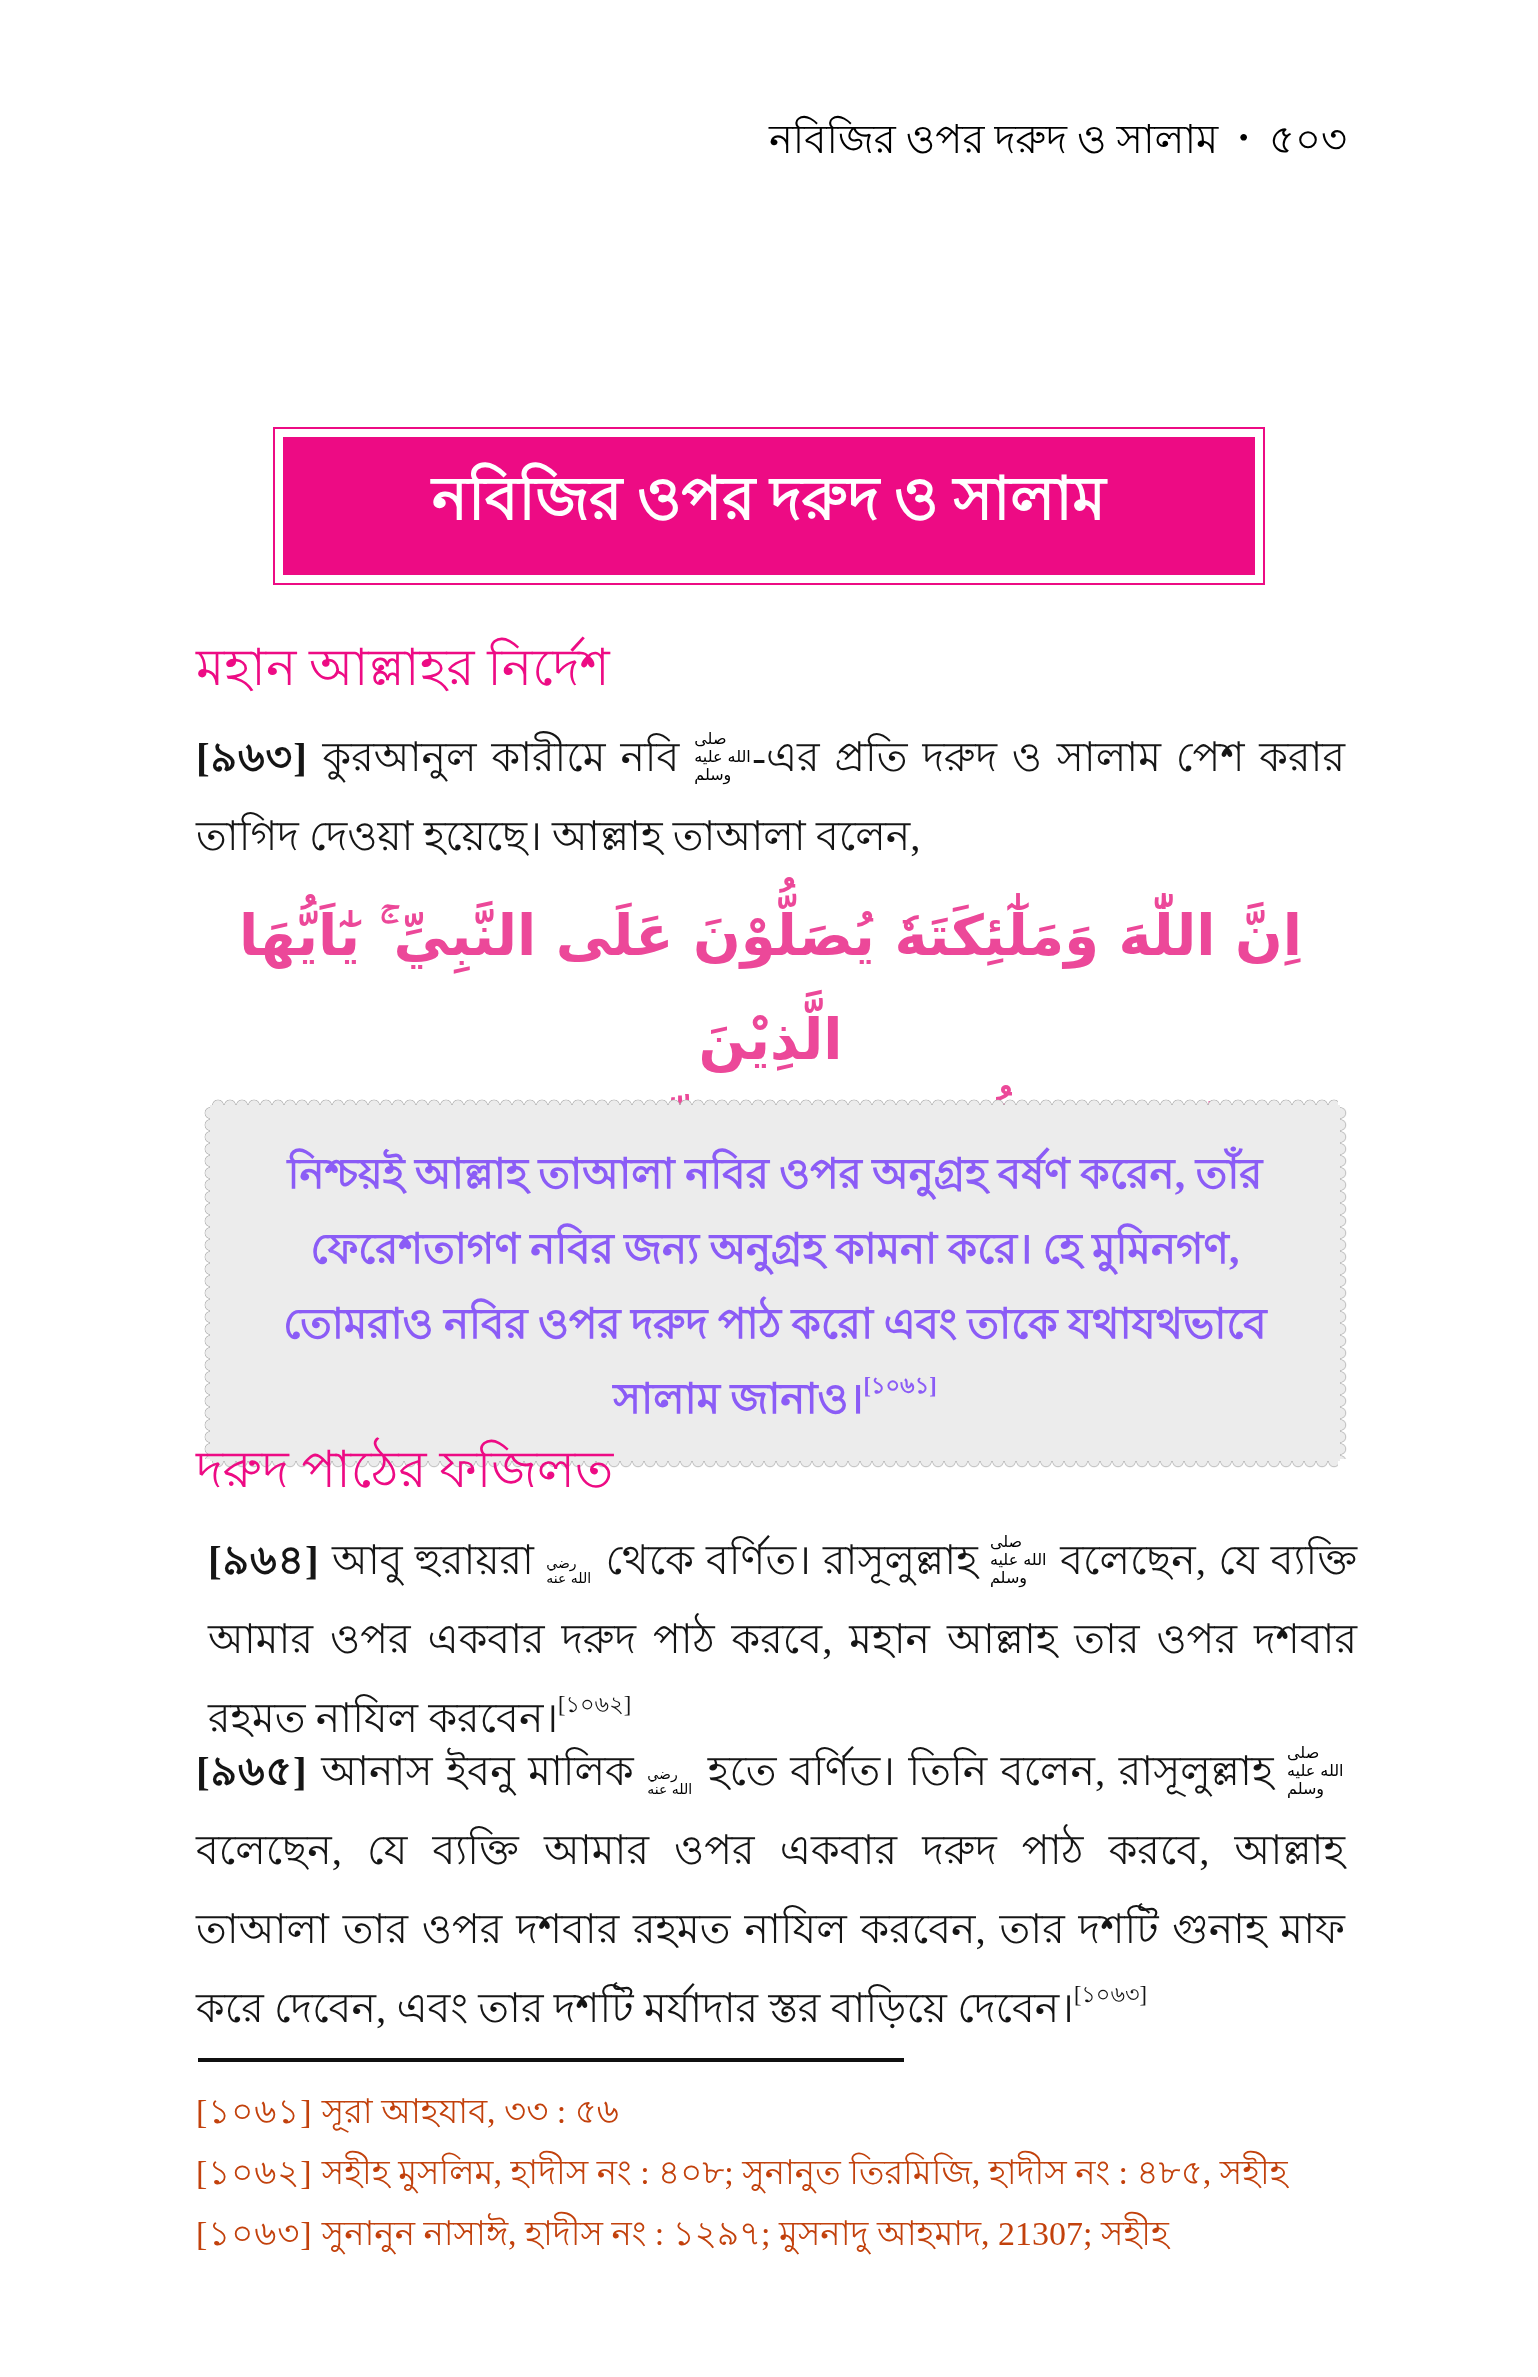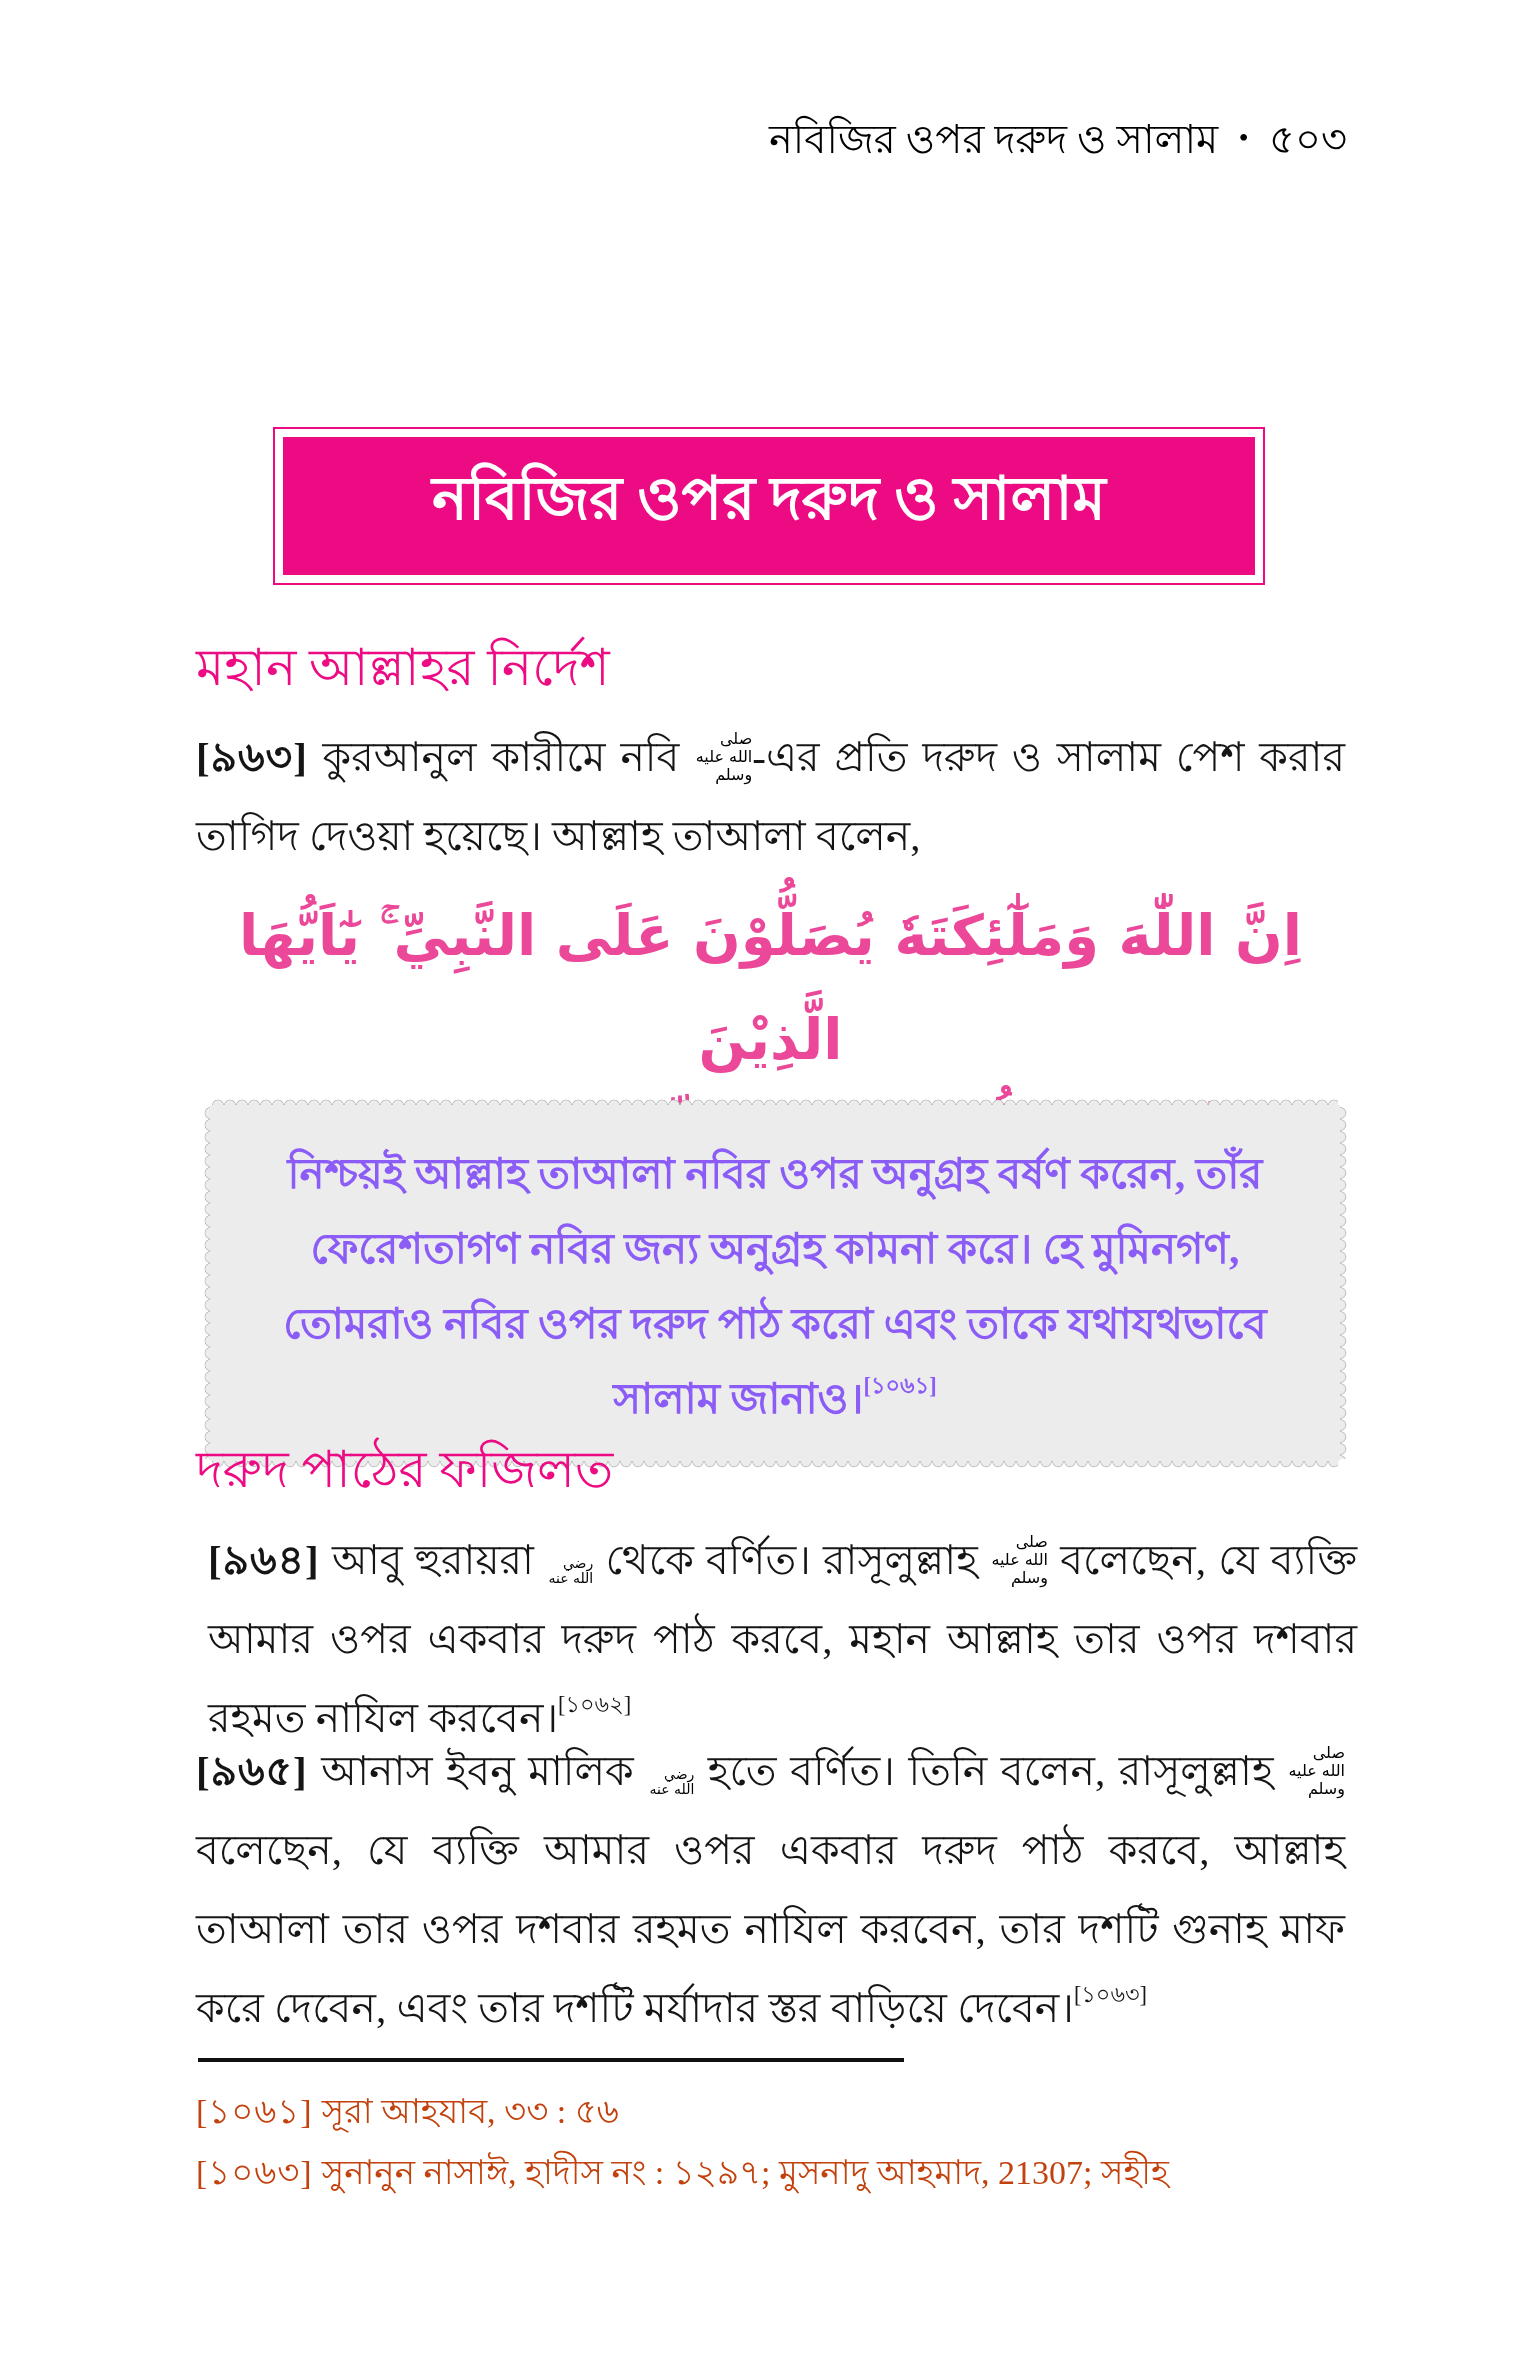--- a/index.html
+++ b/index.html
@@ -57,21 +57,21 @@
   .p964{top:1521px;margin-left:12px;}
   .p965{top:1732px;}
   sup.fnref{
     font-size:22.4px;line-height:0;vertical-align:20.5px;letter-spacing:0;
   }
 
   
   .saw,.ra{
     display:inline-block;direction:rtl;
     font-family:"DejaVu Sans",sans-serif;
-    text-align:right;vertical-align:-9.3px;
+    text-align:left;vertical-align:-9.3px;
     color:#000;font-weight:normal;
   }
   .saw{width:58px;font-size:16px;line-height:1.12;}
   .ra{width:47px;font-size:14px;line-height:1.12;}
 
   
   .verse{
     position:absolute;top:884px;left:196px;width:1149px;
     direction:rtl;text-align:center;
     font-family:"DejaVu Sans",sans-serif;
@@ -145,15 +145,16 @@
 
 <div class="sec-h h2">দরুদ পাঠের ফজিলত</div>
 
 <p class="body-para p964"><span class="pref">[৯৬৪]</span> <span>আবু হুরায়রা</span> <span class="ra">رضي الله عنه</span> <span>থেকে বর্ণিত। রাসূলুল্লাহ</span> <span class="saw">صلى الله عليه وسلم</span> <span>বলেছেন, যে ব্যক্তি আমার ওপর একবার দরুদ পাঠ করবে, মহান আল্লাহ তার ওপর দশবার রহমত নাযিল করবেন।</span><sup class="fnref">[১০৬২]</sup></p>
 
 <p class="body-para p965"><span class="pref">[৯৬৫]</span> <span>আনাস ইবনু মালিক</span> <span class="ra">رضي الله عنه</span> <span>হতে বর্ণিত। তিনি বলেন, রাসূলুল্লাহ</span> <span class="saw">صلى الله عليه وسلم</span> <span>বলেছেন, যে ব্যক্তি আমার ওপর একবার দরুদ পাঠ করবে, আল্লাহ তাআলা তার ওপর দশবার রহমত নাযিল করবেন, তার দশটি গুনাহ মাফ করে দেবেন, এবং তার দশটি মর্যাদার স্তর বাড়িয়ে দেবেন।</span><sup class="fnref">[১০৬৩]</sup></p>
 
 <div class="fn-rule"></div>
 <div class="footnotes">
   <div class="fn-line"><span class="fn-ref">[১০৬১]</span><span>সূরা আহযাব, ৩৩ : ৫৬</span></div>
+  <div class="fn-line"><span class="fn-ref">[১০৬২]</span><span>সহীহ মুসলিম, হাদীস নং : ৪০৮; সুনানুত তিরমিজি, হাদীস নং : ৪৮৫, সহীহ</span></div>
   <div class="fn-line"><span class="fn-ref">[১০৬৩]</span><span>সুনানুন নাসাঈ, হাদীস নং : ১২৯৭; মুসনাদু আহমাদ, 21307; সহীহ</span></div>
 </div>
 
 
 </body></html>

